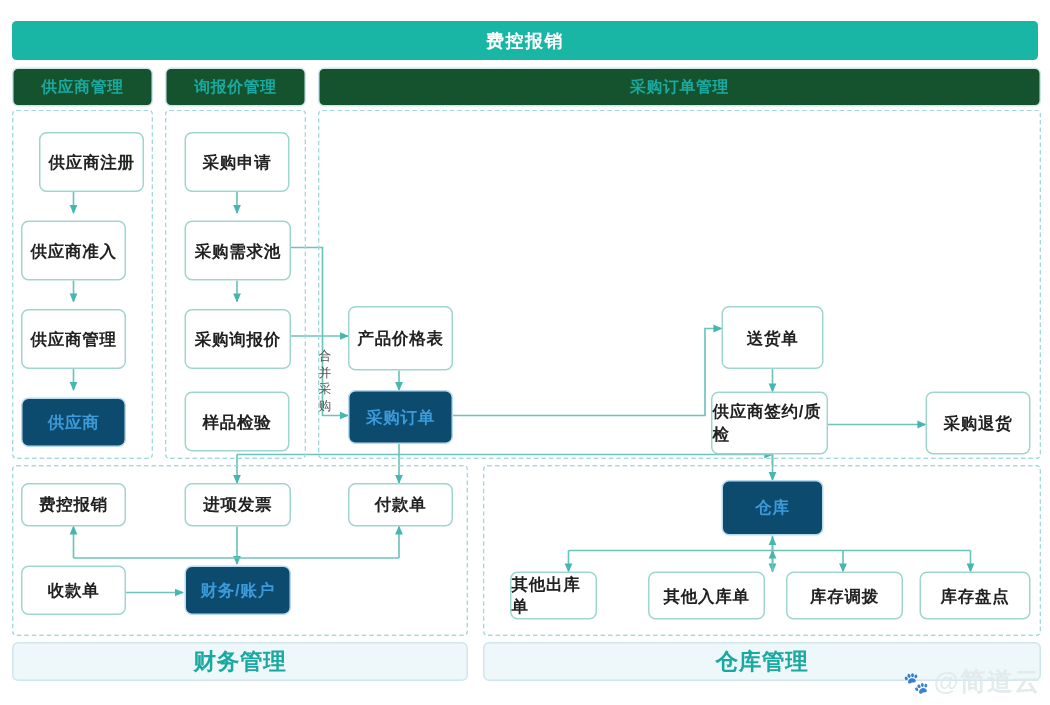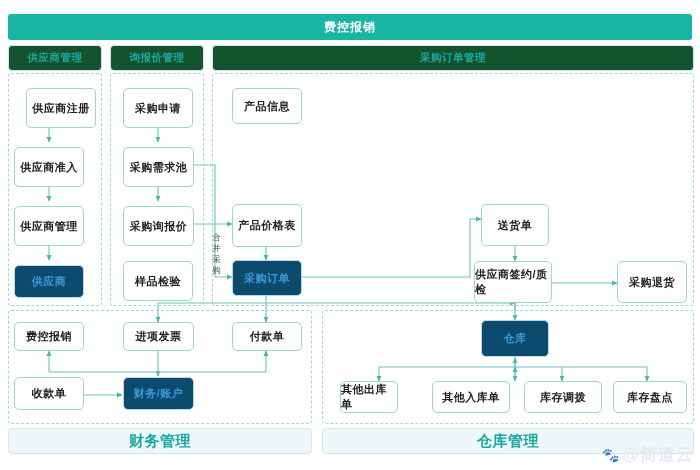--- a/index.html
+++ b/index.html
@@ -199,23 +199,20 @@
     <span>采购询报价</span>
   </div>
   <div class="node" style="left:123px;top:261px;width:70px;height:40px;">
     <span>样品检验</span>
   </div>
 
   <div class="vlabel" style="left:211px;top:232px;">
     <span>合并采购</span>
   </div>
 
-  <div class="node" style="left:232px;top:88px;width:70px;height:36px;">
-    <span>产品信息</span>
-  </div>
   <div class="node" style="left:232px;top:204px;width:70px;height:43px;">
     <span>产品价格表</span>
   </div>
   <div class="node accent" style="left:232px;top:260px;width:70px;height:36px;">
     <span>采购订单</span>
   </div>
   <div class="node" style="left:481px;top:204px;width:68px;height:42px;">
     <span>送货单</span>
   </div>
   <div class="node" style="left:474px;top:261px;width:78px;height:42px;">

